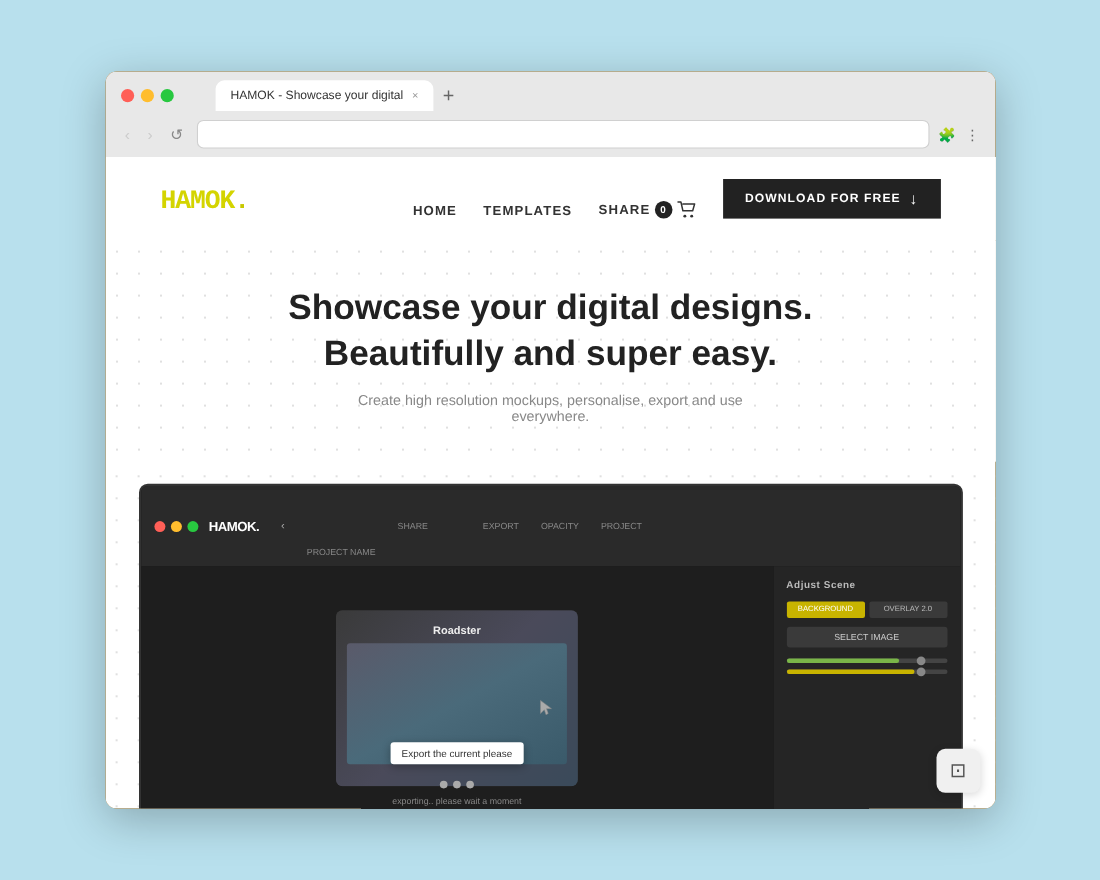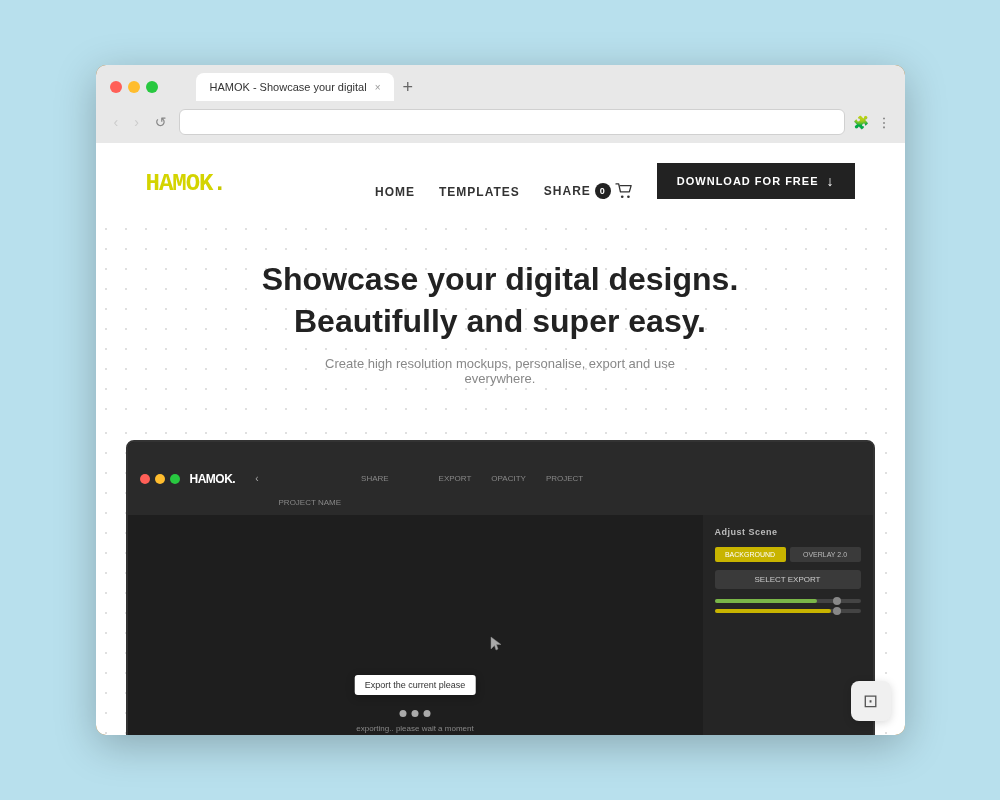--- a/index.html
+++ b/index.html
@@ -573,20 +573,26 @@
           </div>
           <div class="app-toolbar-item">
             <span style="color:#888; font-size:8px;">PROJECT</span>
           </div>
         </div>
       </div>
 
       <div class="app-content">
 
         <div class="app-main">
+          <div class="app-mockup-device">
+            <div class="app-mockup-inner">
+              <span class="mockup-label">Roadster</span>
+              <div class="mockup-image-area"></div>
+            </div>
+          </div>
 
           <div class="export-tooltip">
             <span>Export the current please</span>
           </div>
 
           <div class="progress-dots">
             <div class="progress-dot active"></div>
             <div class="progress-dot active"></div>
             <div class="progress-dot active"></div>
           </div>
@@ -601,21 +607,21 @@
         </div>
 
         <div class="app-sidebar">
           <div class="adjust-scene-title">Adjust Scene</div>
 
           <div class="btn-tabs-row">
             <div class="btn-tab active">BACKGROUND</div>
             <div class="btn-tab">OVERLAY 2.0</div>
           </div>
 
-          <div class="sidebar-select-btn">SELECT EXPORT</div>
+          <div class="sidebar-select-btn">SELECT IMAGE</div>
 
           <div class="sidebar-slider-row slider-green">
             <div class="sidebar-slider-track">
               <div class="sidebar-slider-fill"></div>
               <div class="sidebar-slider-thumb"></div>
             </div>
           </div>
 
           <div class="sidebar-slider-row slider-yellow">
             <div class="sidebar-slider-track">

